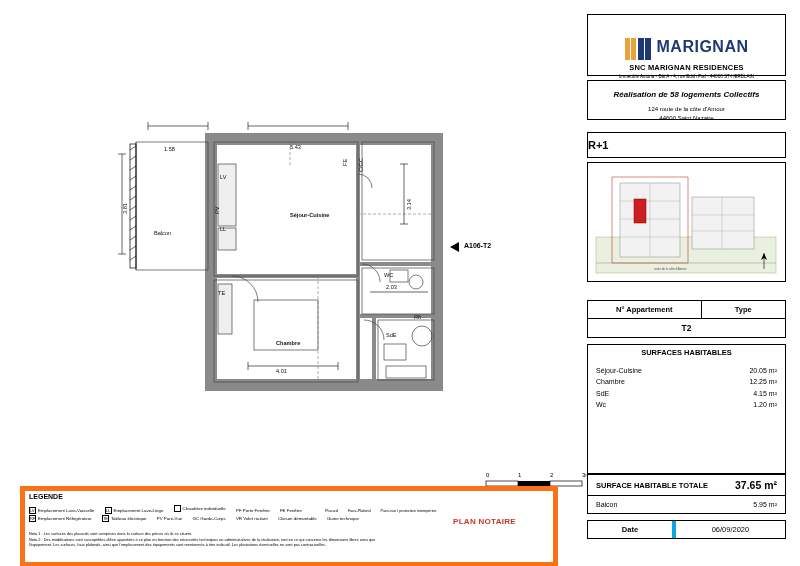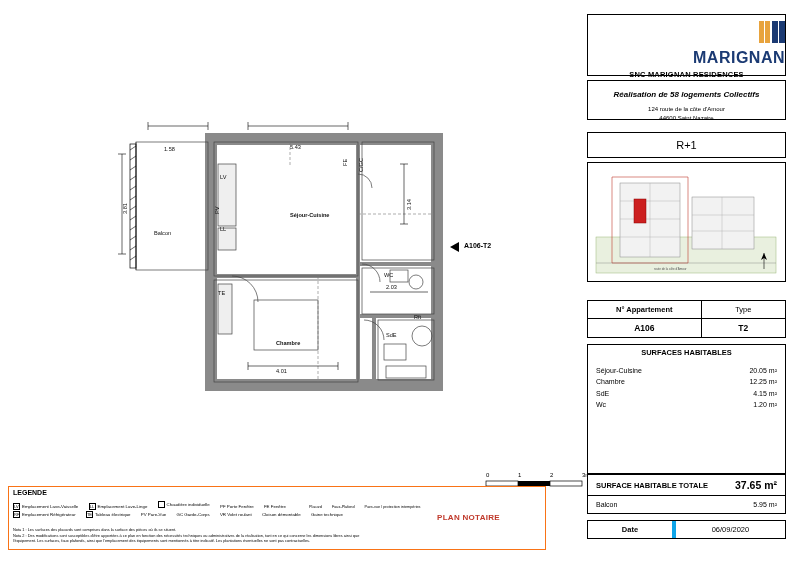--- a/index.html
+++ b/index.html
@@ -4,45 +4,45 @@
 <style>
   html,body{margin:0;padding:0;background:#ffffff;}
   body{width:800px;height:566px;position:relative;font-family:"Liberation Sans",sans-serif;color:#000;overflow:hidden;}
   .sheet{position:absolute;inset:0;background:#fff;}
 
   
   .panel{position:absolute;left:587px;top:14px;width:199px;height:538px;}
   .box{position:absolute;border:1px solid #000;box-sizing:border-box;background:#fff;}
 
   .logo-box{left:0;top:0;width:199px;height:62px;}
-  .logo-row{display:flex;align-items:flex-end;justify-content:center;gap:6px;margin-top:6px;flex-direction:column;}
+  .logo-row{display:flex;align-items:flex-start;justify-content:center;gap:6px;margin-top:23px;}
   .logo-mark{width:26px;height:22px;position:relative;}
   .logo-mark i{position:absolute;display:block;}
   .lm1{left:0;top:0;width:5px;height:22px;background:#e8a33d;}
   .lm2{left:6px;top:0;width:5px;height:22px;background:#e8a33d;}
   .lm3{left:13px;top:0;width:6px;height:22px;background:#1b3a73;}
   .lm4{left:20px;top:0;width:6px;height:22px;background:#1b3a73;}
   .logo-word{font-size:16px;font-weight:bold;letter-spacing:.5px;color:#1b3a73;font-family:"Liberation Sans",sans-serif;}
   .logo-name{text-align:center;font-size:7.5px;font-weight:bold;margin-top:3px;letter-spacing:.2px;}
   .logo-addr{text-align:center;font-size:4.6px;line-height:1.45;margin-top:2px;}
 
   .proj-box{left:0;top:66px;width:199px;height:40px;}
   .proj-title{text-align:center;font-size:8px;font-weight:bold;font-style:italic;margin-top:9px;}
   .proj-sub{text-align:center;font-size:6px;line-height:1.5;margin-top:6px;}
 
   .level-box{left:0;top:118px;width:199px;height:26px;}
-  .level-txt{text-align:center;font-size:11px;font-weight:normal;line-height:24px;}
+  .level-txt{font-size:11px;font-weight:bold;line-height:24px;}
 
   .plan-box{left:0;top:148px;width:199px;height:120px;padding:4px;}
   .mini{position:absolute;inset:4px;background:#fff;}
   .mini svg{display:block;}
 
   .appt-head{left:0;top:286px;width:199px;height:19px;display:flex;}
   .appt-head .c1{flex:1.35;border-right:1px solid #000;display:flex;align-items:center;justify-content:center;font-size:7.5px;font-weight:bold;}
-  .appt-head .c2{flex:1;display:flex;align-items:center;justify-content:center;font-size:7.5px;font-weight:normal;}
+  .appt-head .c2{flex:1;display:flex;align-items:center;justify-content:center;font-size:7.5px;font-weight:bold;}
   .appt-val{left:0;top:305px;width:199px;height:19px;display:flex;border-top:none;}
   .appt-val .c1{flex:1.35;border-right:1px solid #000;display:flex;align-items:center;justify-content:center;font-size:8.5px;font-weight:bold;}
   .appt-val .c2{flex:1;display:flex;align-items:center;justify-content:center;font-size:8.5px;font-weight:bold;}
 
   .surf-head{left:0;top:330px;width:199px;height:17px;display:flex;align-items:center;justify-content:center;font-size:7.5px;font-weight:bold;}
   .surf-body{left:0;top:345px;width:199px;height:115px;border-top:none;padding:6px 8px 0 8px;}
   .srow{display:flex;justify-content:space-between;font-size:7px;line-height:1.62;}
   .srow .v{font-variant-numeric:tabular-nums;}
 
   .tot-box{left:0;top:460px;width:199px;height:22px;display:flex;align-items:center;justify-content:space-between;padding:0 8px;box-sizing:border-box;text-align:center;}
@@ -58,21 +58,21 @@
 
   
   .plan-area{position:absolute;left:18px;top:14px;width:560px;height:538px;}
   .fp{position:absolute;left:0;top:0;}
 
   .lbl{position:absolute;font-size:5.6px;color:#111;white-space:nowrap;}
   .lbl.b{font-weight:bold;}
   .lbl.rot{transform-origin:left top;}
 
   
-  .legend{position:absolute;left:8px;top:486px;width:538px;height:64px;border:1px solid #f97316;box-sizing:border-box;}
+  .legend{position:absolute;left:20px;top:486px;width:538px;height:81px;border:5px solid #f97316;box-sizing:border-box;}
   .legend-title{position:absolute;left:4px;top:2px;font-size:7px;font-weight:bold;}
   .legend-row{position:absolute;font-size:4.4px;white-space:nowrap;}
   .lg-item{display:inline-flex;align-items:center;gap:2px;margin-right:9px;}
   .sym{display:inline-block;width:7px;height:7px;border:.6px solid #000;box-sizing:border-box;font-size:4px;text-align:center;line-height:6px;}
   .notes{position:absolute;left:4px;top:40px;font-size:3.9px;line-height:1.45;width:528px;}
   .notary{position:absolute;left:428px;top:26px;font-size:8px;font-weight:bold;color:#c0392b;letter-spacing:.3px;}
 
   .scale-wrap{position:absolute;left:466px;top:455px;width:110px;height:30px;}
   .north{position:absolute;left:566px;top:432px;width:22px;height:44px;}
   .apt-tag{position:absolute;left:446px;top:228px;font-size:7px;font-weight:bold;}
@@ -360,21 +360,20 @@
           </g>
         </svg>
       </div>
     </div>
 
     <div class="box appt-head">
       <div class="c1">N° Appartement</div>
       <div class="c2">Type</div>
     </div>
     <div class="box appt-val">
-      <div class="c1">A106</div>
       <div class="c2">T2</div>
     </div>
 
     <div class="box surf-head">SURFACES HABITABLES</div>
     <div class="box surf-body">
       <div class="srow">
         <span>Séjour-Cuisine</span>
         <span class="v">20.05 m²</span>
       </div>
       <div class="srow">

